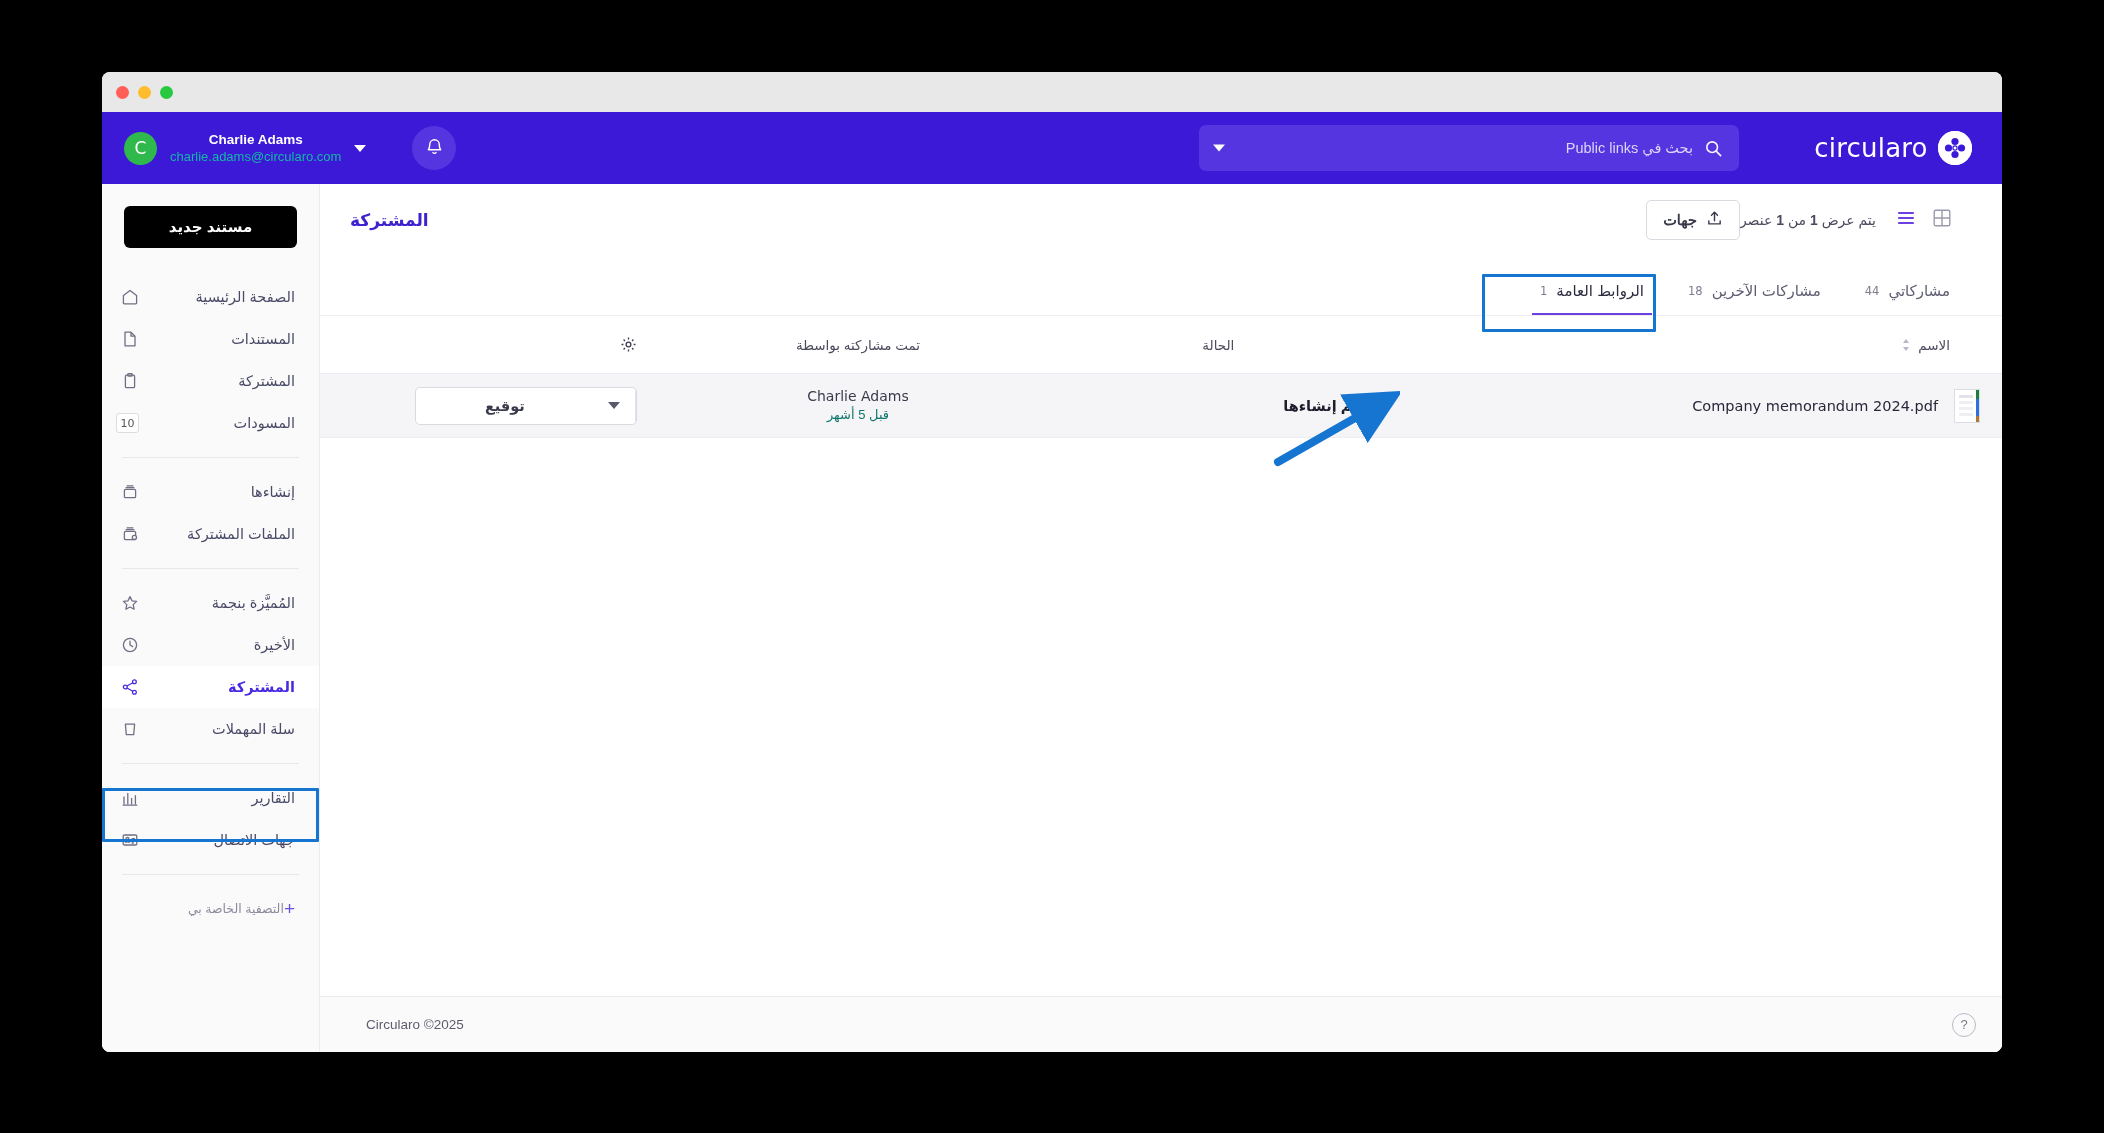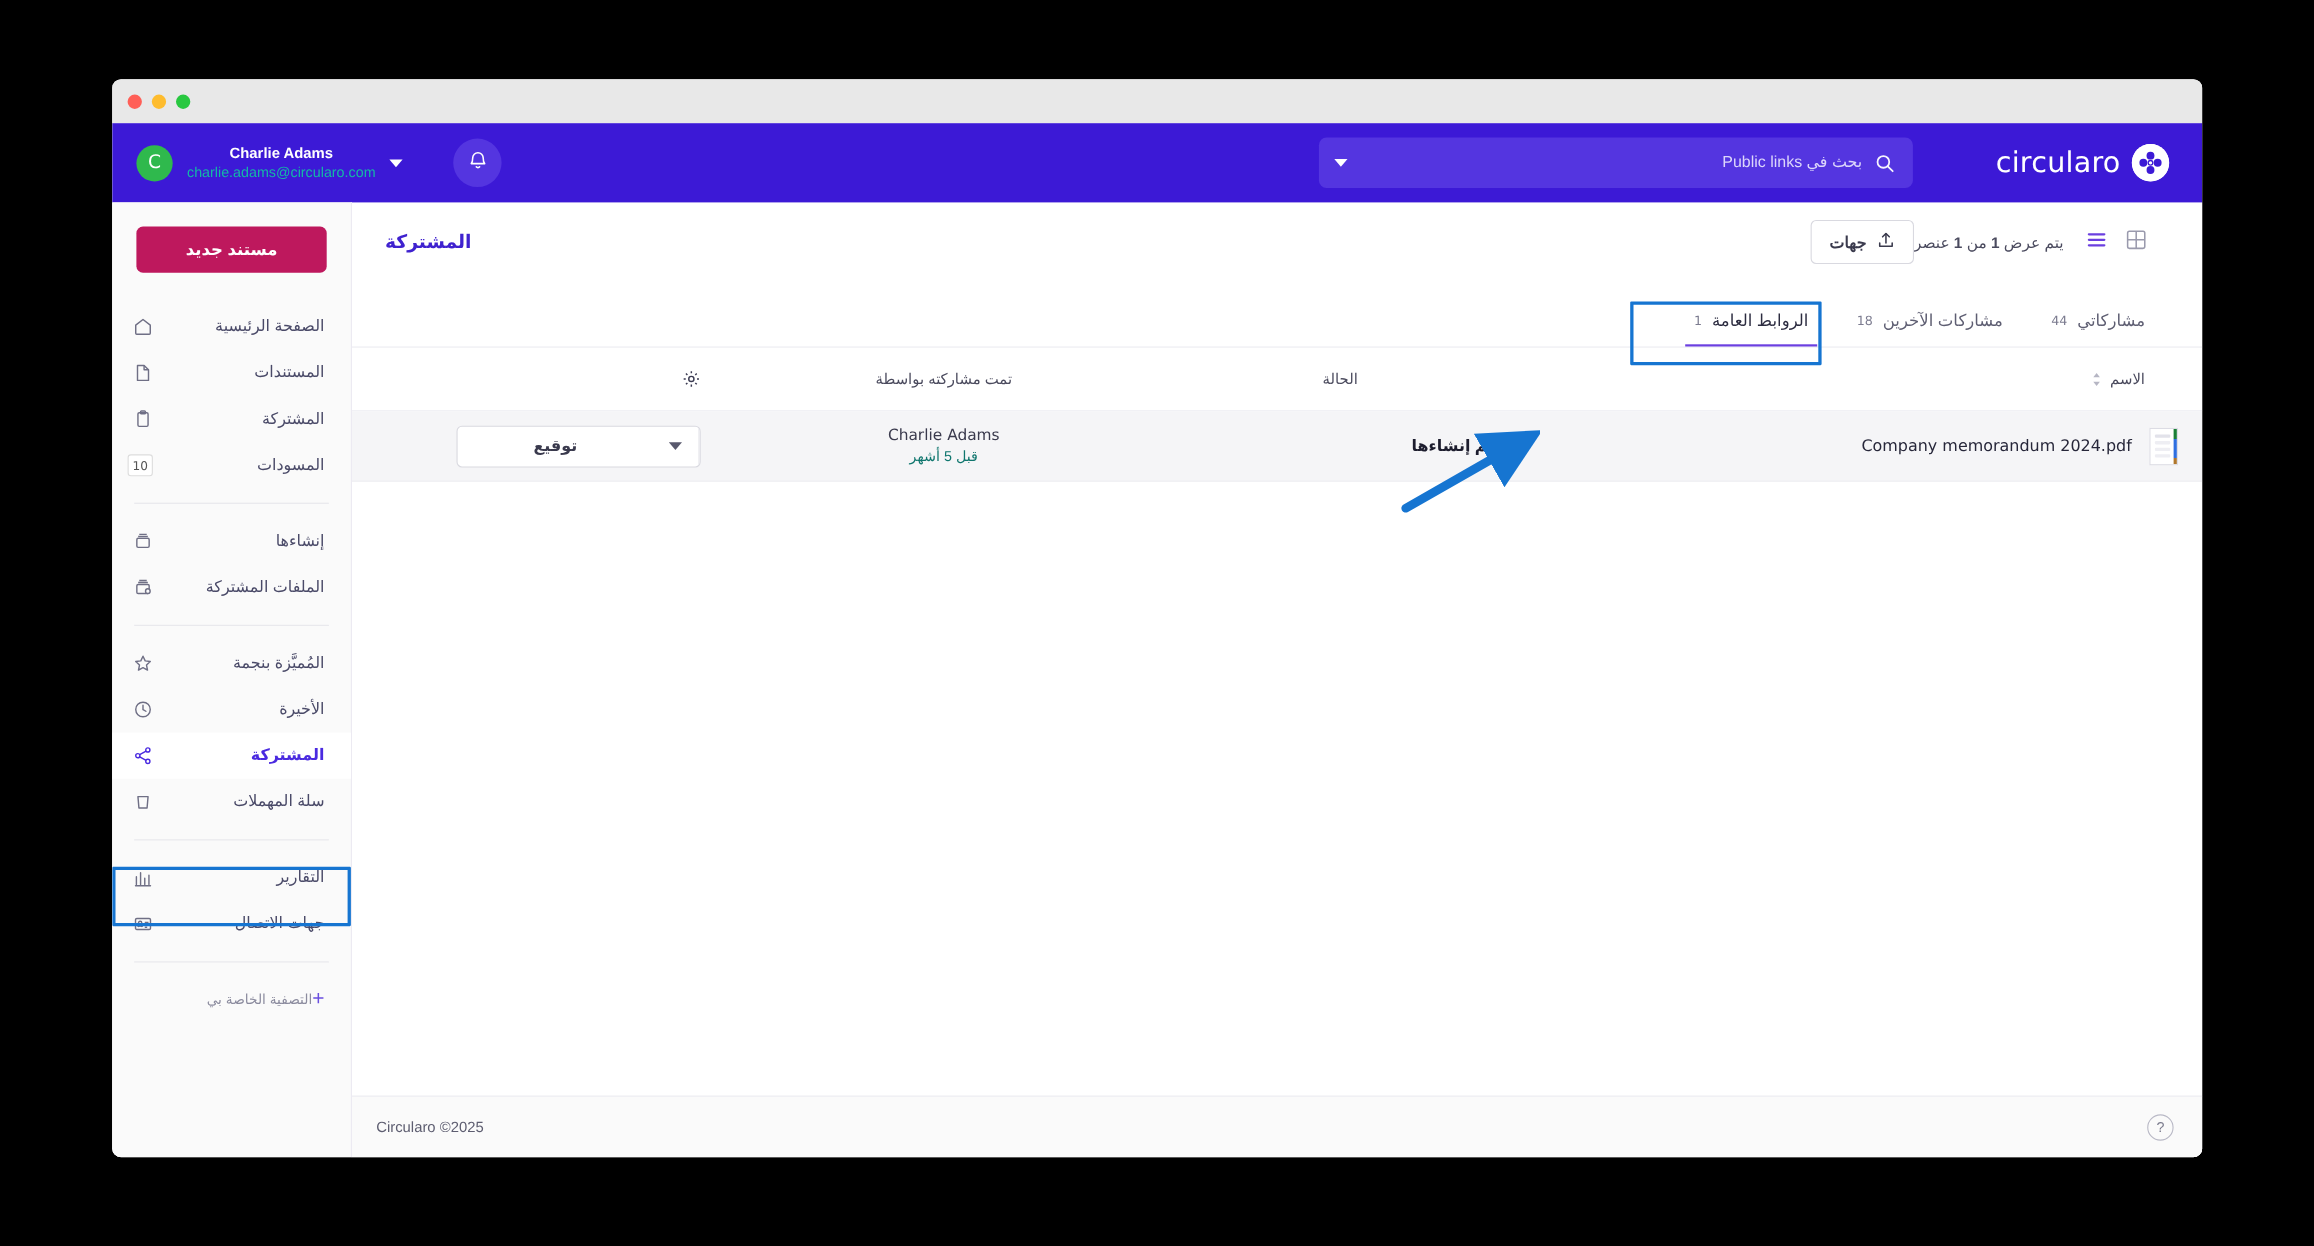--- a/index.html
+++ b/index.html
@@ -105,21 +105,21 @@
 
   
   .sidebar {
     width: 218px; background: #fafafa; flex-shrink: 0;
     border-inline-start: 1px solid #eceaf2;
     display: flex; flex-direction: column; padding-top: 22px;
     position: relative;
   }
   .new-doc-btn {
     margin: 0 22px 28px; height: 42px; border-radius: 6px;
-    background: #be185d; color: #fff; font-size: 15px; font-weight: bold;
+    background: #000000; color: #fff; font-size: 15px; font-weight: bold;
     display: flex; align-items: center; justify-content: center;
   }
   .nav-item {
     height: 42px; display: flex; align-items: center;
     padding: 0 24px 0 18px; gap: 0; position: relative;
     color: #4a4a68; font-size: 14.5px;
   }
   .nav-item .nav-label { flex: 1; text-align: right; padding-inline-end: 14px; }
   .nav-item .nav-icon {
     width: 20px; height: 20px; flex-shrink: 0;
@@ -244,21 +244,21 @@
     border-top: 7px solid #59596d;
   }
 
   .table-fill { flex: 1; background: #fff; }
 
   
   .footer {
     height: 56px; background: #fafafa; border-top: 1px solid #ececf1;
     display: flex; align-items: center; padding: 0 26px 0 22px; flex-shrink: 0;
   }
-  .copyright { color: #5d5d70; font-size: 13.5px; direction: ltr; }
+  .copyright { color: #5d5d70; font-size: 13.5px; direction: ltr; margin-left: 24px; }
   .footer-spacer { flex: 1; }
   .help-btn {
     width: 24px; height: 24px; border-radius: 50%; border: 1px solid #b9b9c6;
     color: #7a7a8c; font-size: 13px;
     display: flex; align-items: center; justify-content: center;
   }
 
   
   #anno-arrow { position: absolute; pointer-events: none; z-index: 40; }
 </style>

